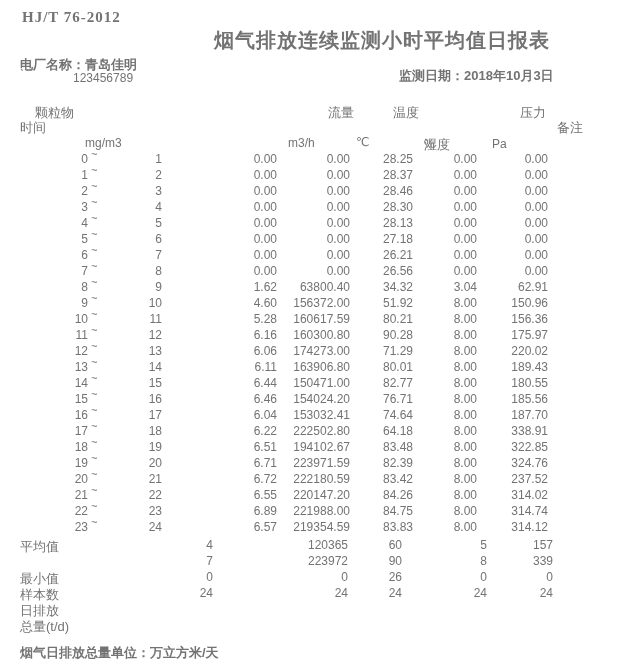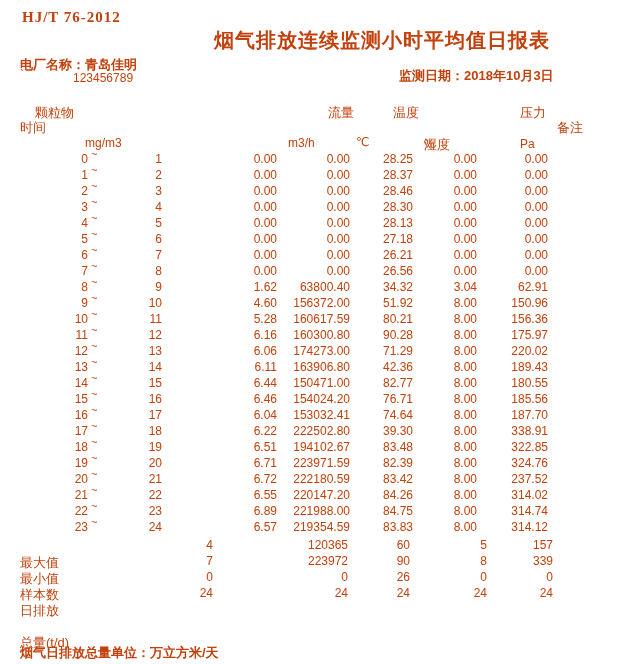--- a/index.html
+++ b/index.html
@@ -1,17 +1,17 @@
 <!DOCTYPE html>
 <html><head>
 <meta charset="utf-8">
 <style>
   html,body{margin:0;padding:0;background:#fff;}
   .page{
-    position:relative;width:622px;height:664px;background:#ffffff;color:#c2410c;
+    position:relative;width:622px;height:664px;background:#ffffff;color:#737373;
     font-family:"Liberation Sans","DejaVu Sans",sans-serif;overflow:hidden;
   }
   .abs{position:absolute;white-space:pre;}
   .doc-code{left:22px;top:9px;font-family:"Liberation Serif","DejaVu Serif",serif;font-size:15px;font-weight:bold;letter-spacing:1px;}
   .title{left:214px;top:27px;font-size:20px;font-weight:bold;letter-spacing:1px;}
   .plant-line{left:20px;top:56px;font-size:13px;font-weight:bold;}
   .tick-line{left:20px;top:68px;font-size:12px;}
   .plant-id{left:73px;top:71px;font-size:12px;}
   .date-line{left:399px;top:67px;font-size:13px;font-weight:bold;}
   .footer-note{left:20px;top:644px;font-size:13px;font-weight:bold;}
@@ -23,39 +23,39 @@
   .h-flow{left:328px;top:104px;}
   .h-temp{left:393px;top:104px;}
   .h-hum{left:424px;top:104px;margin-top:32px;}
   .h-pres{left:492px;top:104px;margin-left:28px;}
   .h-remark{left:557px;top:119px;}
   .unit{font-size:12px;}
   .u-pm{left:85px;top:136px;}
   .u-flow{left:282px;top:136px;margin-left:6px;}
   .u-temp{left:356px;top:135px;}
   .u-hum{left:424px;top:137px;}
-  .u-pres{left:520px;top:137px;}
+  .u-pres{left:492px;top:137px;}
 
   
   .trow{position:absolute;left:0;width:622px;height:16px;font-size:12px;}
   .cell{position:absolute;top:0;text-align:right;white-space:pre;}
   .cfrom{left:18px;width:70px;}
   .ctilde{left:91px;top:-4px;width:12px;text-align:left;font-size:11px;}
   .cto{left:92px;width:70px;}
   .cpm{left:207px;width:70px;}
   .cflow{left:268px;width:82px;}
   .ctemp{left:343px;width:70px;}
   .chum{left:407px;width:70px;}
   .cpres{left:478px;width:70px;}
 
   
   .slabel{left:20px;width:130px;text-align:left;font-size:13px;}
   .scol1{left:143px;width:70px;}
   .sflow{left:266px;width:82px;}
-  .stemp{left:340px;width:70px;}
+  .stemp{left:332px;width:70px;}
   .shum{left:417px;width:70px;}
   .spres{left:483px;width:70px;}
 </style>
 </head>
 <body>
 
 <div class="page">
 
   <div class="abs doc-code">HJ/T 76-2012</div>
   <div class="abs title">烟气排放连续监测小时平均值日报表</div>
@@ -210,21 +210,21 @@
         <span class="cell ctemp">71.29</span>
         <span class="cell chum">8.00</span>
         <span class="cell cpres">220.02</span>
       </div>
       <div class="trow" style="top: 360px;">
         <span class="cell cfrom">13</span>
         <span class="cell ctilde">~</span>
         <span class="cell cto">14</span>
         <span class="cell cpm">6.11</span>
         <span class="cell cflow">163906.80</span>
-        <span class="cell ctemp">42.36</span>
+        <span class="cell ctemp">80.01</span>
         <span class="cell chum">8.00</span>
         <span class="cell cpres">189.43</span>
       </div>
       <div class="trow" style="top: 376px;">
         <span class="cell cfrom">14</span>
         <span class="cell ctilde">~</span>
         <span class="cell cto">15</span>
         <span class="cell cpm">6.44</span>
         <span class="cell cflow">150471.00</span>
         <span class="cell ctemp">82.77</span>
@@ -250,21 +250,21 @@
         <span class="cell ctemp">74.64</span>
         <span class="cell chum">8.00</span>
         <span class="cell cpres">187.70</span>
       </div>
       <div class="trow" style="top: 424px;">
         <span class="cell cfrom">17</span>
         <span class="cell ctilde">~</span>
         <span class="cell cto">18</span>
         <span class="cell cpm">6.22</span>
         <span class="cell cflow">222502.80</span>
-        <span class="cell ctemp">39.30</span>
+        <span class="cell ctemp">64.18</span>
         <span class="cell chum">8.00</span>
         <span class="cell cpres">338.91</span>
       </div>
       <div class="trow" style="top: 440px;">
         <span class="cell cfrom">18</span>
         <span class="cell ctilde">~</span>
         <span class="cell cto">19</span>
         <span class="cell cpm">6.51</span>
         <span class="cell cflow">194102.67</span>
         <span class="cell ctemp">83.48</span>
@@ -318,28 +318,28 @@
         <span class="cell cpm">6.57</span>
         <span class="cell cflow">219354.59</span>
         <span class="cell ctemp">83.83</span>
         <span class="cell chum">8.00</span>
         <span class="cell cpres">314.12</span>
       </div>
     </div>
 
   <div>
       <div class="trow" style="top: 538px;">
+        <span class="cell slabel">平均值</span>
         <span class="cell scol1">4</span>
         <span class="cell sflow">120365</span>
         <span class="cell stemp">60</span>
         <span class="cell shum">5</span>
         <span class="cell spres">157</span>
       </div>
       <div class="trow" style="top: 554px;">
-        <span class="cell slabel">最大值</span>
         <span class="cell scol1">7</span>
         <span class="cell sflow">223972</span>
         <span class="cell stemp">90</span>
         <span class="cell shum">8</span>
         <span class="cell spres">339</span>
       </div>
       <div class="trow" style="top: 570px;">
         <span class="cell slabel">最小值</span>
         <span class="cell scol1">0</span>
         <span class="cell sflow">0</span>
@@ -356,21 +356,21 @@
         <span class="cell spres">24</span>
       </div>
       <div class="trow" style="top: 602px;">
         <span class="cell slabel">日排放</span>
         <span class="cell scol1"></span>
         <span class="cell sflow"></span>
         <span class="cell stemp"></span>
         <span class="cell shum"></span>
         <span class="cell spres"></span>
       </div>
-      <div class="trow" style="top: 618px; margin-top: 16px;">
+      <div class="trow" style="top: 618px;">
         <span class="cell slabel">总量(t/d)</span>
         <span class="cell scol1"></span>
         <span class="cell sflow"></span>
         <span class="cell stemp"></span>
         <span class="cell shum"></span>
         <span class="cell spres"></span>
       </div>
     </div>
 
   <div class="abs footer-note">烟气日排放总量单位：万立方米/天</div>

